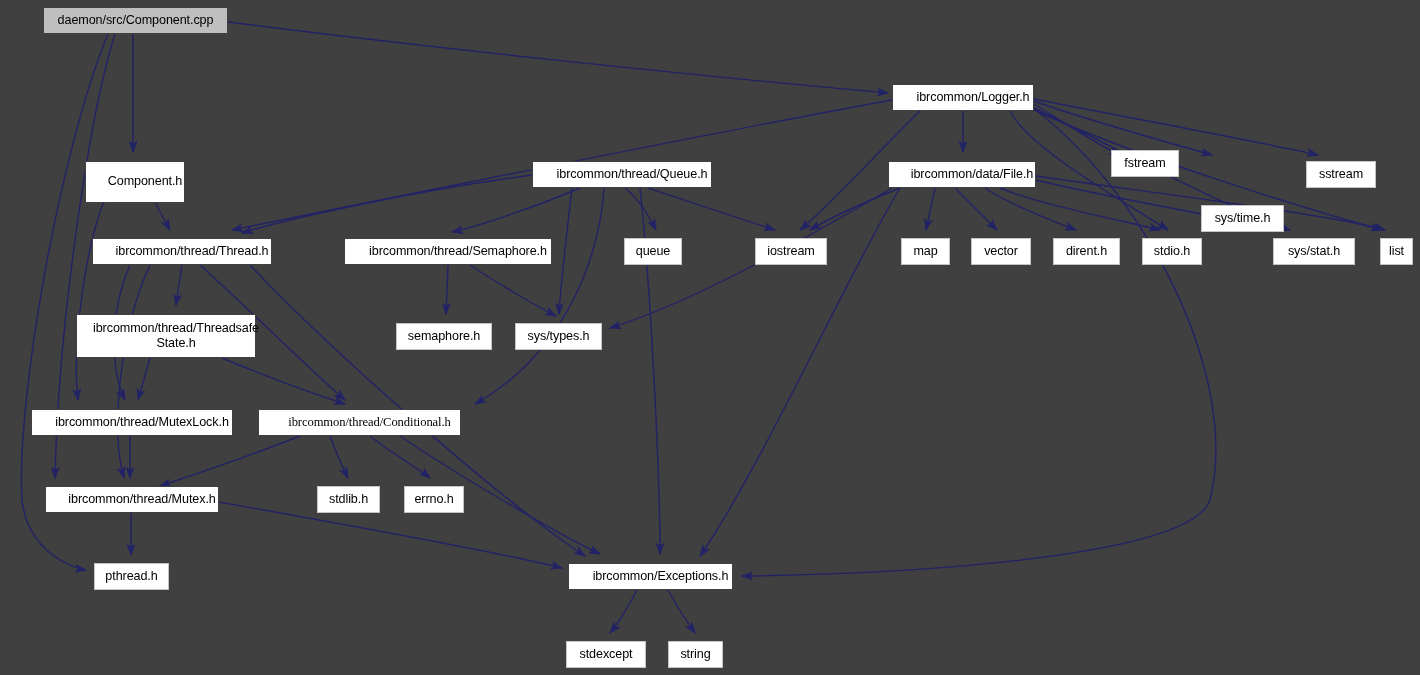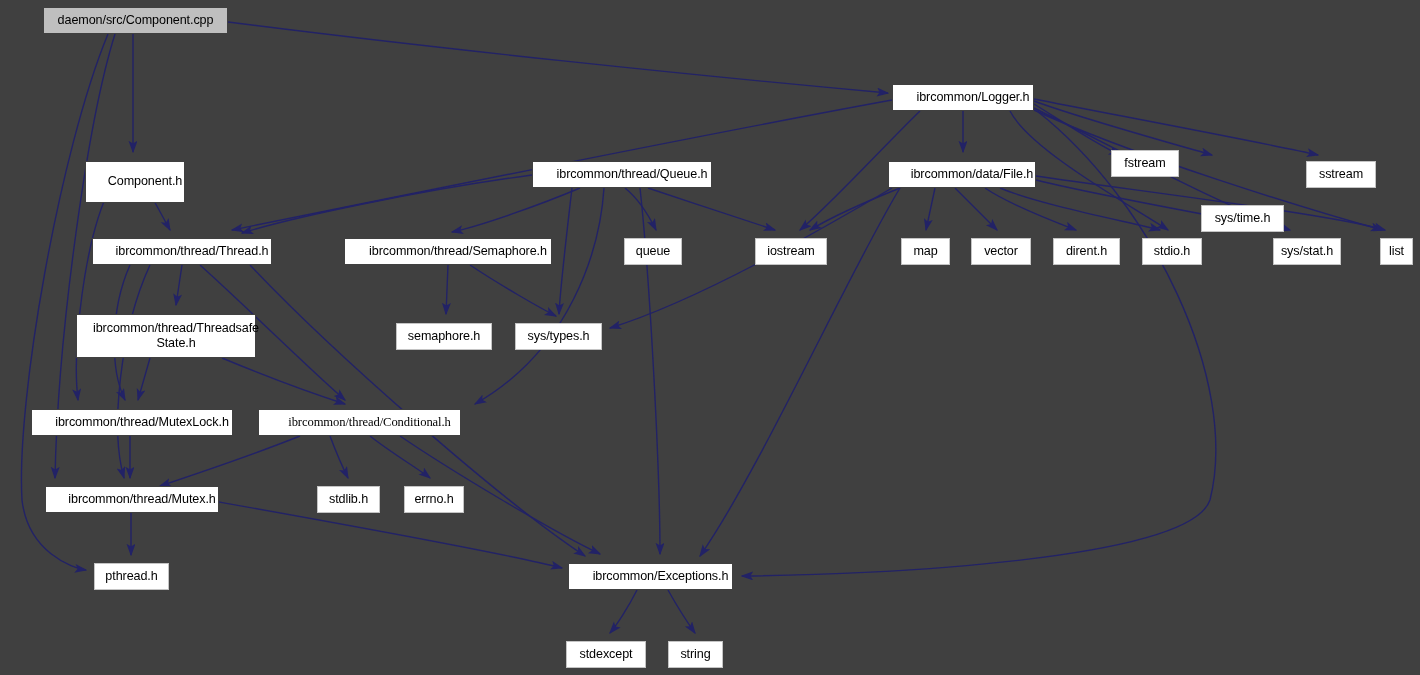--- a/index.html
+++ b/index.html
@@ -89,21 +89,21 @@
       <div class="node n-ext" style="left: 1201px; top: 161px; width: 83px; height: 27px; margin-top: 44px;"><span>sys/time.h</span></div>
       <div class="node n-ext" style="left: 1306px; top: 161px; width: 70px; height: 27px;"><span>sstream</span></div>
       <div class="node n-int" style="left: 92px; top: 238px; width: 180px; height: 27px;"><span>ibrcommon/thread/Thread.h</span></div>
       <div class="node n-int" style="left: 344px; top: 238px; width: 208px; height: 27px;"><span>ibrcommon/thread/Semaphore.h</span></div>
       <div class="node n-ext" style="left: 624px; top: 238px; width: 58px; height: 27px;"><span>queue</span></div>
       <div class="node n-ext" style="left: 755px; top: 238px; width: 72px; height: 27px;"><span>iostream</span></div>
       <div class="node n-ext" style="left: 901px; top: 238px; width: 49px; height: 27px;"><span>map</span></div>
       <div class="node n-ext" style="left: 971px; top: 238px; width: 60px; height: 27px;"><span>vector</span></div>
       <div class="node n-ext" style="left: 1053px; top: 238px; width: 67px; height: 27px;"><span>dirent.h</span></div>
       <div class="node n-ext" style="left: 1142px; top: 238px; width: 60px; height: 27px;"><span>stdio.h</span></div>
-      <div class="node n-ext" style="left: 1273px; top: 238px; width: 68px; height: 27px;"><span>sys/stat.h</span></div>
+      <div class="node n-ext" style="left: 1273px; top: 238px; width: 82px; height: 27px;"><span>sys/stat.h</span></div>
       <div class="node n-ext" style="left: 1380px; top: 238px; width: 33px; height: 27px;"><span>list</span></div>
       <div class="node n-int n-two" style="left: 76px; top: 314px; width: 180px; height: 44px;"><span>ibrcommon/thread/Threadsafe
 State.h</span></div>
       <div class="node n-ext" style="left: 396px; top: 323px; width: 96px; height: 27px;"><span>semaphore.h</span></div>
       <div class="node n-ext" style="left: 515px; top: 323px; width: 87px; height: 27px;"><span>sys/types.h</span></div>
       <div class="node n-int" style="left: 31px; top: 409px; width: 202px; height: 27px;"><span>ibrcommon/thread/MutexLock.h</span></div>
       <div class="node n-int" style="left: 258px; top: 409px; width: 203px; height: 27px; font-family: Liberation Serif, serif;"><span>ibrcommon/thread/Conditional.h</span></div>
       <div class="node n-int" style="left: 45px; top: 486px; width: 174px; height: 27px;"><span>ibrcommon/thread/Mutex.h</span></div>
       <div class="node n-ext" style="left: 317px; top: 486px; width: 63px; height: 27px;"><span>stdlib.h</span></div>
       <div class="node n-ext" style="left: 404px; top: 486px; width: 60px; height: 27px;"><span>errno.h</span></div>

